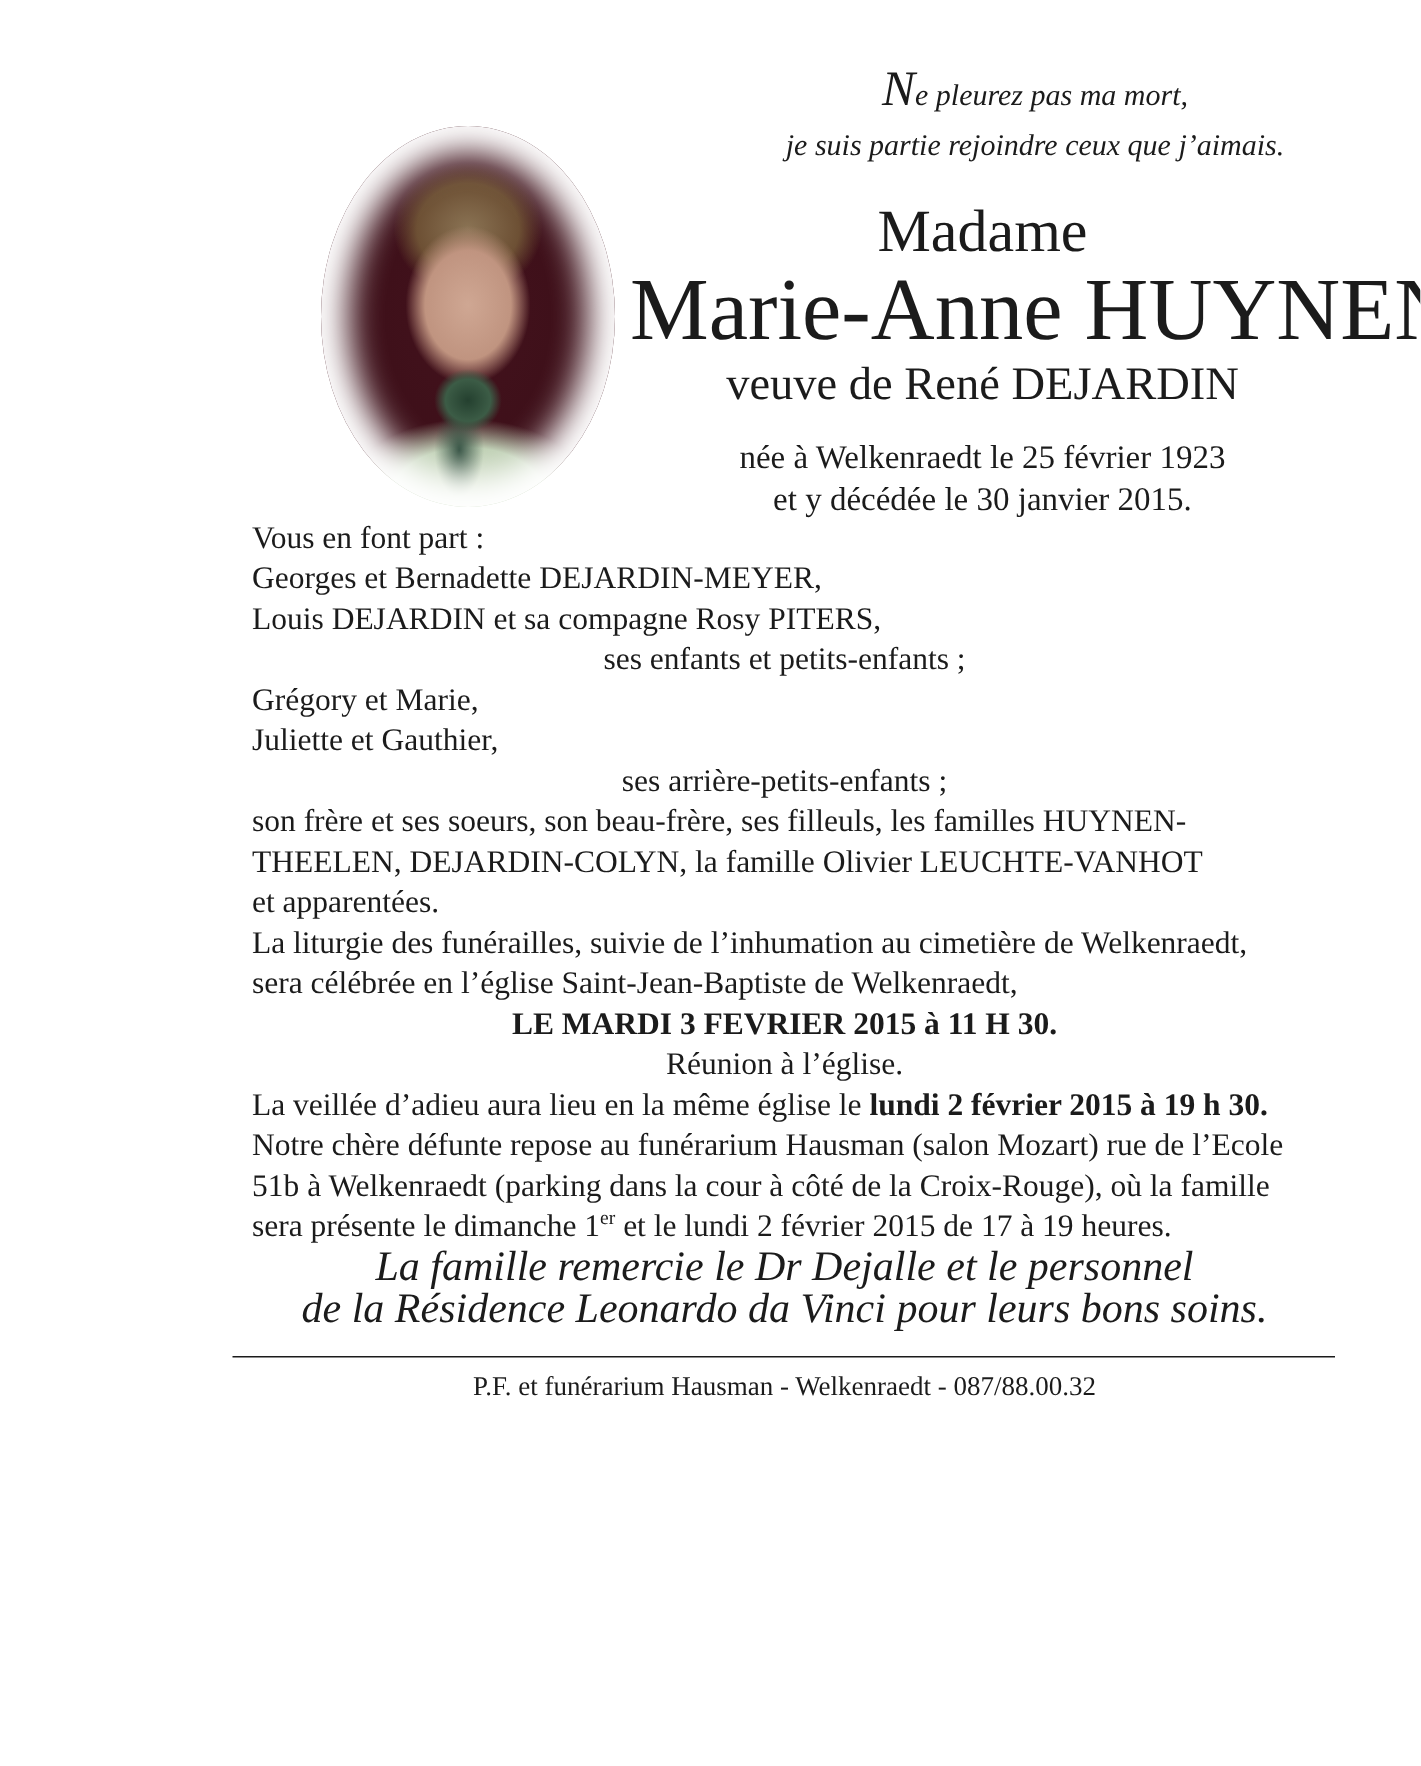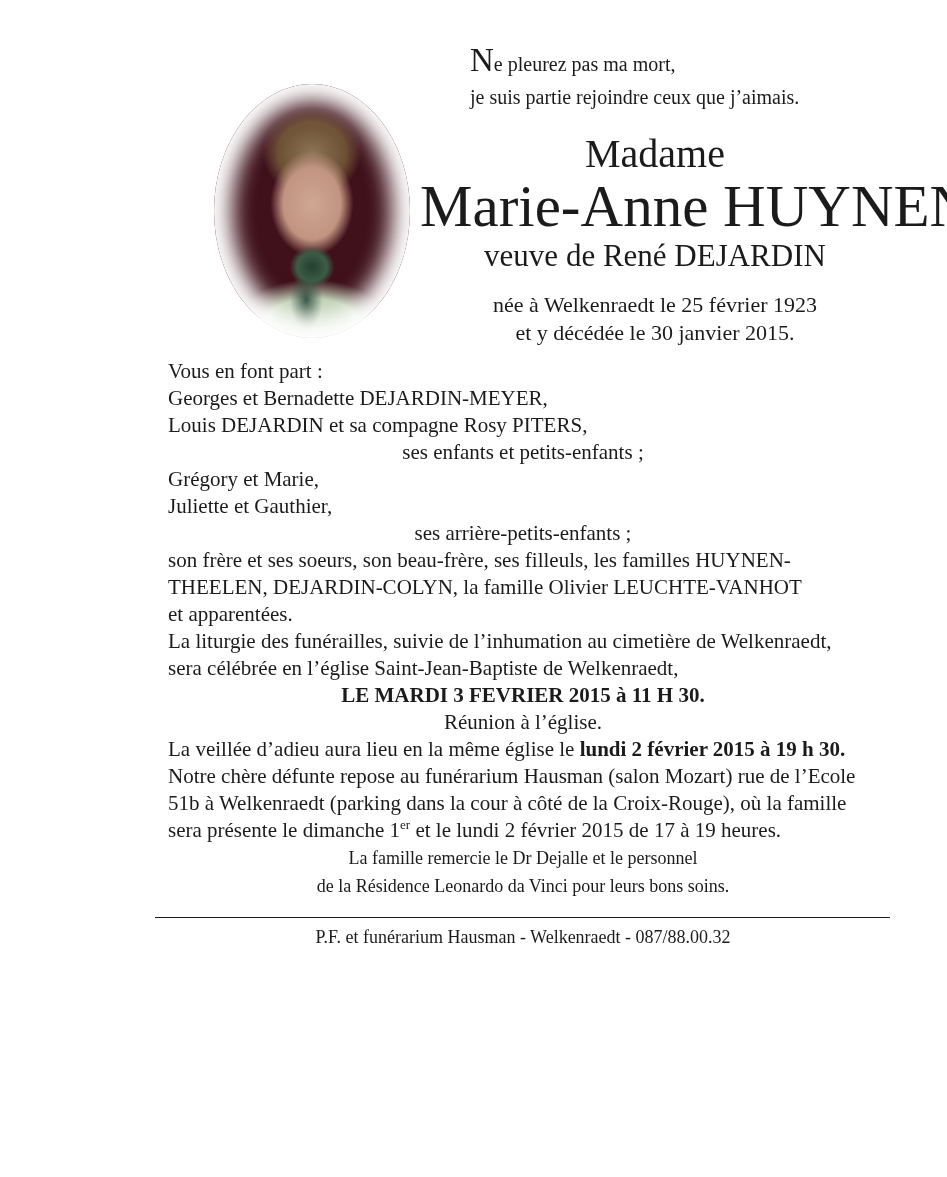--- a/index.html
+++ b/index.html
@@ -16,21 +16,22 @@
     color: #1b1b1b;
     overflow: hidden;
   }
 
   
   .epitaph {
     position: absolute;
     top: 44px;
     left: 470px;
     width: 440px;
-    text-align: left;
+    text-align: center;
+    font-style: italic;
     font-size: 20px;
     line-height: 33px;
     white-space: nowrap;
   }
   .epitaph .initial {
     font-size: 33px;
     line-height: 33px;
   }
 
   .photo {
@@ -59,40 +60,40 @@
     white-space: nowrap;
   }
   .masthead .title    { font-size: 40px; line-height: 48px; }
   .masthead .name     { font-size: 59px; line-height: 52px; margin-top: 2px; }
   .masthead .relation { font-size: 31px; line-height: 38px; margin-top: 5px; }
   .masthead .dates    { font-size: 22px; line-height: 28px; margin-top: 16px; }
 
   
   .bodytext {
     position: absolute;
-    top: 358px;
+    top: 345px;
     left: 168px;
     width: 710px;
     font-size: 21px;
     line-height: 27px;
   }
   .bodytext p { margin: 0; }
   .line { display: block; }
   .right-label { text-align: center; }
 
   .intro        { margin-bottom: 15px; }
   .relatives    { margin-top: 26px; }
   .liturgy      { margin-top: 26px; }
   .funeral-date { margin-top: 26px; text-align: center; font-weight: bold; }
   .meeting      { margin-top: 24px; text-align: center; }
   .vigil        { margin-top: 22px; }
   .vigil b      { font-weight: bold; }
   .repose       { margin-top: 26px; }
   .repose sup   { font-size: 13px; line-height: 0; }
-  .thanks       { margin-top: 23px; text-align: center; font-size: 18px; line-height: 28px; }
+  .thanks       { margin-top: 23px; text-align: center; font-style: italic; font-size: 28px; line-height: 28px; }
 
   .rule {
     margin: 17px 0 0 -13px;
     width: 735px;
     height: 0;
     border-top: 1px solid #1b1b1b;
   }
   .footer-contact {
     margin-top: 7px;
     text-align: center;

